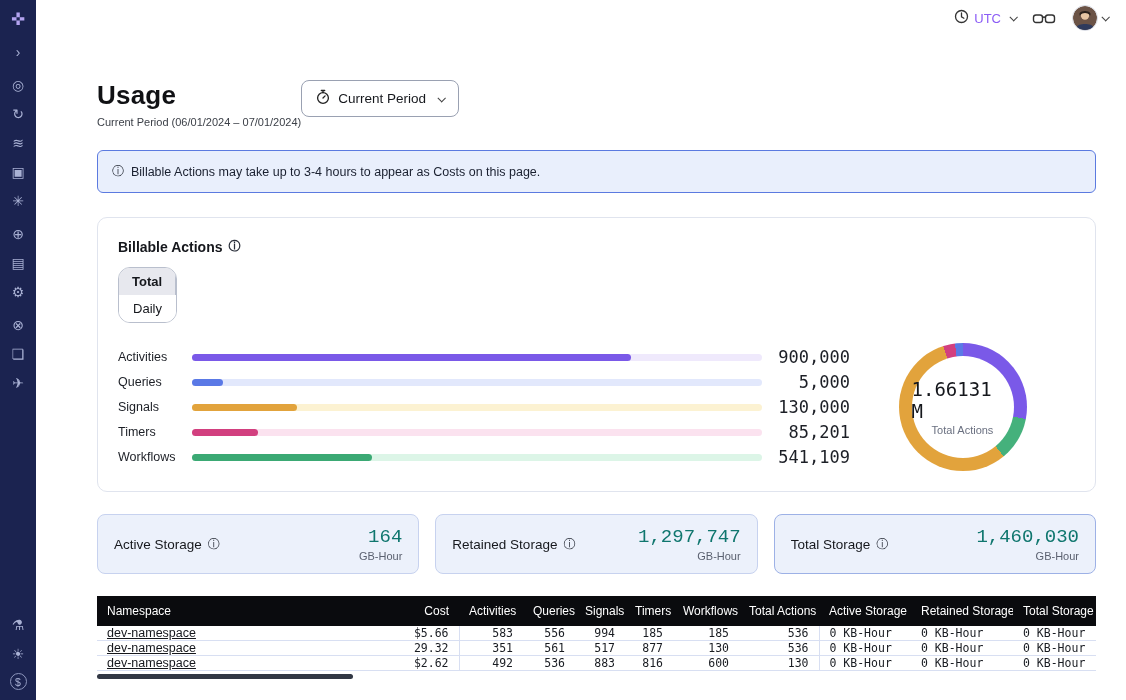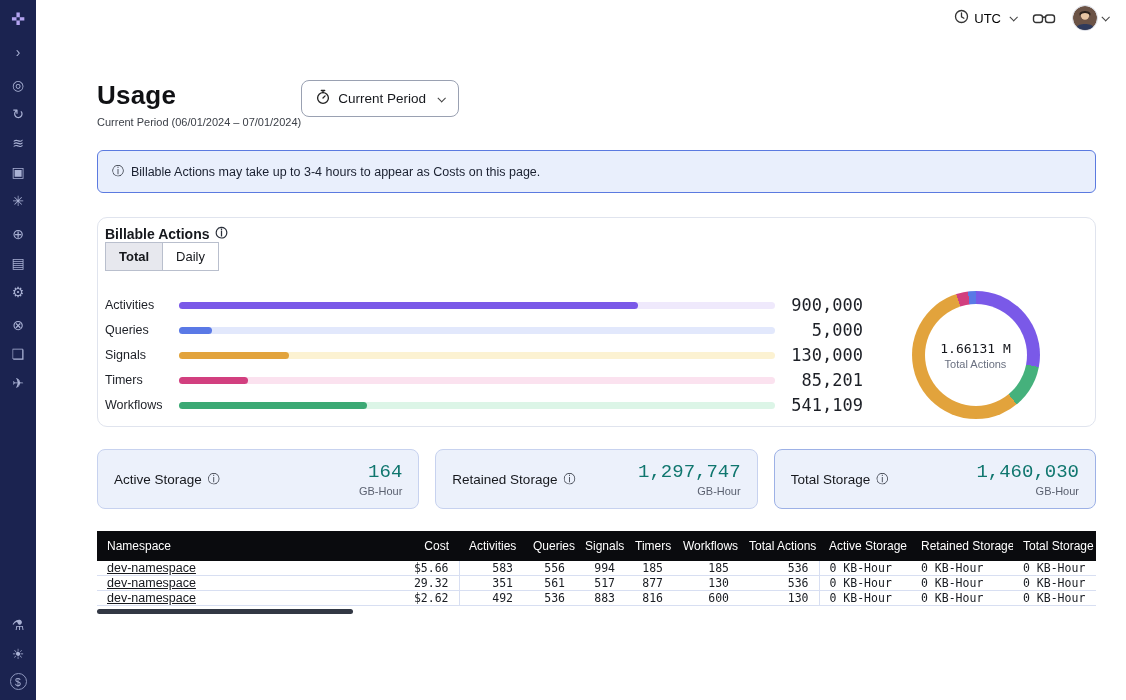--- a/index.html
+++ b/index.html
@@ -16,54 +16,54 @@
   .sb-group { display:flex; flex-direction:column; align-items:center; gap:9px; margin-top:13px; }
   .sb-group:first-child { margin-top:9px; }
   .sb-group.push { margin-top:auto; margin-bottom:10px; }
   .sb-icon { width:20px; height:20px; display:flex; align-items:center; justify-content:center; font-size:14px; color:#a9b1d4; cursor:pointer; }
   .sb-icon.accent { color:#b3a3f0; font-size:17px; }
   .sb-icon.circled { border:1.5px solid #8d96bd; border-radius:50%; width:17px; height:17px; font-size:10.5px; }
 
   
   .main { flex:1; display:flex; flex-direction:column; background:#fff; overflow:hidden; }
   .topbar { height:36px; flex-shrink:0; display:flex; align-items:center; justify-content:flex-end; gap:16px; padding:0 18px; }
-  .tz { display:flex; align-items:center; gap:5px; font-size:13px; color:#000000; cursor:pointer; }
+  .tz { display:flex; align-items:center; gap:5px; font-size:13px; color:#8b5cf6; cursor:pointer; }
   .chev { width:6px; height:6px; border-right:1.5px solid #444; border-bottom:1.5px solid #444; transform:rotate(45deg) translateY(-1px); display:inline-block; margin-left:4px; }
   .goggles { display:flex; align-items:center; cursor:pointer; }
   .user-menu { display:flex; align-items:center; cursor:pointer; }
   .avatar { width:26px; height:26px; border-radius:50%; overflow:hidden; display:inline-block; border:1px solid #d8dbe4; }
 
   
   .content { padding:0 30px 0 61px; flex:1; }
   .page-head { display:flex; justify-content:flex-start; align-items:flex-start; margin-top:44px; }
   h1 { font-size:26px; font-weight:600; margin:0; color:#101114; letter-spacing:.2px; }
   .subtitle { font-size:11px; color:#3c4048; margin-top:5px; }
   .period-btn { display:flex; align-items:center; gap:8px; background:#fff; border:1px solid #9aa1b2; border-radius:8px; padding:8px 14px; font-size:13.5px; font-weight:500; color:#16181d; cursor:pointer; font-family:inherit; }
 
   .banner { margin-top:22px; background:#e9effc; border:1px solid #5b7ae0; border-radius:6px; padding:12px 14px; font-size:12.5px; color:#1a2030; display:flex; align-items:center; gap:7px; }
   .info { font-size:12px; color:#2a2f3a; font-style:normal; cursor:pointer; }
 
-  .card { margin-top:24px; border:1px solid #e0e4ee; border-radius:10px; padding:7px; }
+  .card { margin-top:24px; border:1px solid #e0e4ee; border-radius:10px; padding:20px; }
   .card-title { font-size:14px; font-weight:600; color:#15171c; display:flex; gap:6px; align-items:center; }
-  .tabs { display:inline-flex; border:1px solid #b9bfcd; border-radius:0; overflow:hidden; background:#fff; }
+  .tabs { display:inline-flex; margin-top:12px; border:1px solid #b9bfcd; border-radius:12px; overflow:hidden; background:#fff;flex-direction:column; }
   .tab { padding:6px 13px; font-size:13px; background:#fff; border:none; cursor:pointer; color:#15171c; font-family:inherit; }
   .tab.active { background:#e7e8ee; font-weight:600; border-right:1px solid #b9bfcd; }
 
   .chart-row { display:flex; align-items:center; margin-top:20px; }
   .bars { flex:1; display:flex; flex-direction:column; gap:12px; }
   .bar-row { display:flex; align-items:center; gap:10px; height:13px; }
   .bar-label { width:64px; font-size:12.5px; color:#1c1f26; flex-shrink:0; }
   .bar-track { flex:1; height:7px; border-radius:4px; position:relative; }
   .bar-fill { position:absolute; left:0; top:0; height:100%; border-radius:4px; }
   .bar-value { width:78px; text-align:right; font-family:"DejaVu Sans Mono",monospace; font-size:17px; color:#1c1f26; flex-shrink:0; }
 
   .donut-wrap { width:225px; display:flex; justify-content:center; flex-shrink:0; }
   .donut { width:128px; height:128px; border-radius:50%; position:relative; }
   .hole { position:absolute; inset:13px; background:#fff; border-radius:50%; display:flex; flex-direction:column; align-items:center; justify-content:center; gap:2px; }
-  .d-val { font-family:"DejaVu Sans Mono",monospace; font-size:13px; color:#15171c; }
+  .d-val { font-family:"DejaVu Sans Mono",monospace; font-size:19px; color:#15171c; }
   .d-lab { font-size:11px; color:#6a7080; }
 
   .storage-row { display:grid; grid-template-columns:1fr 1fr 1fr; gap:16px; margin-top:22px; }
   .storage-card { background:#ecf1fb; border:1px solid #c7d2ef; border-radius:8px; padding:11px 16px; display:flex; justify-content:space-between; align-items:center; }
   .storage-card.hl { border-color:#9db1e6; }
   .sc-label { font-size:13.5px; color:#16181d; display:flex; gap:6px; align-items:center; }
   .sc-right { text-align:right; }
   .sc-value { font-family:Liberation Mono, monospace; font-size:19px; color:#0f766e; }
   .sc-unit { font-size:11px; color:#5b6170; margin-top:2px; }
 

